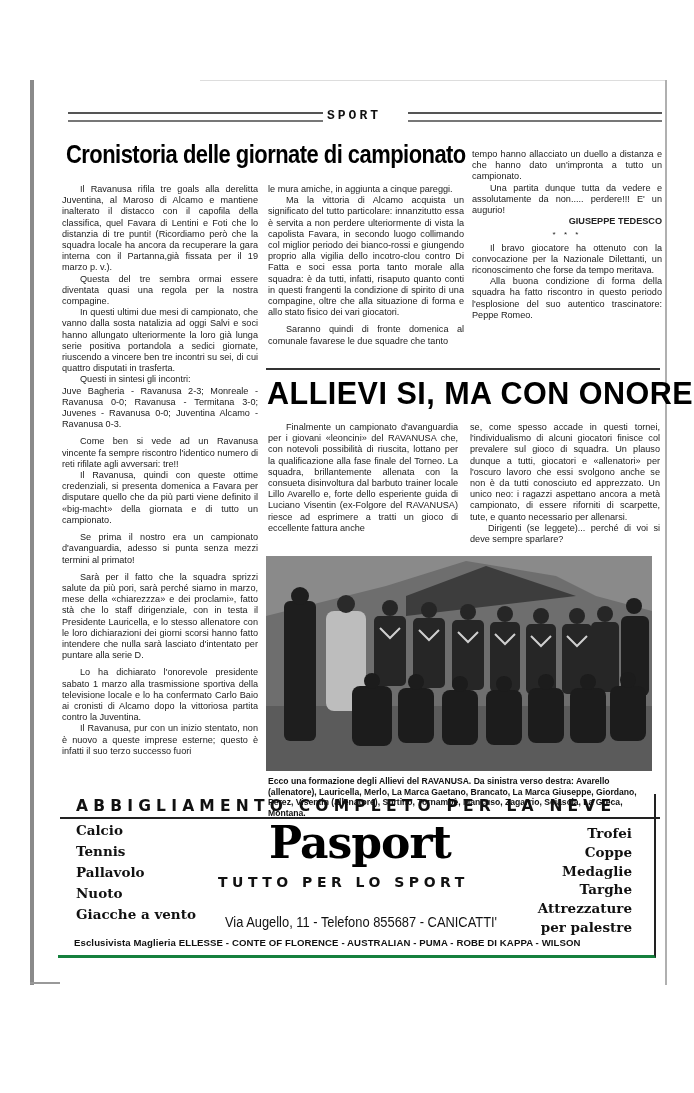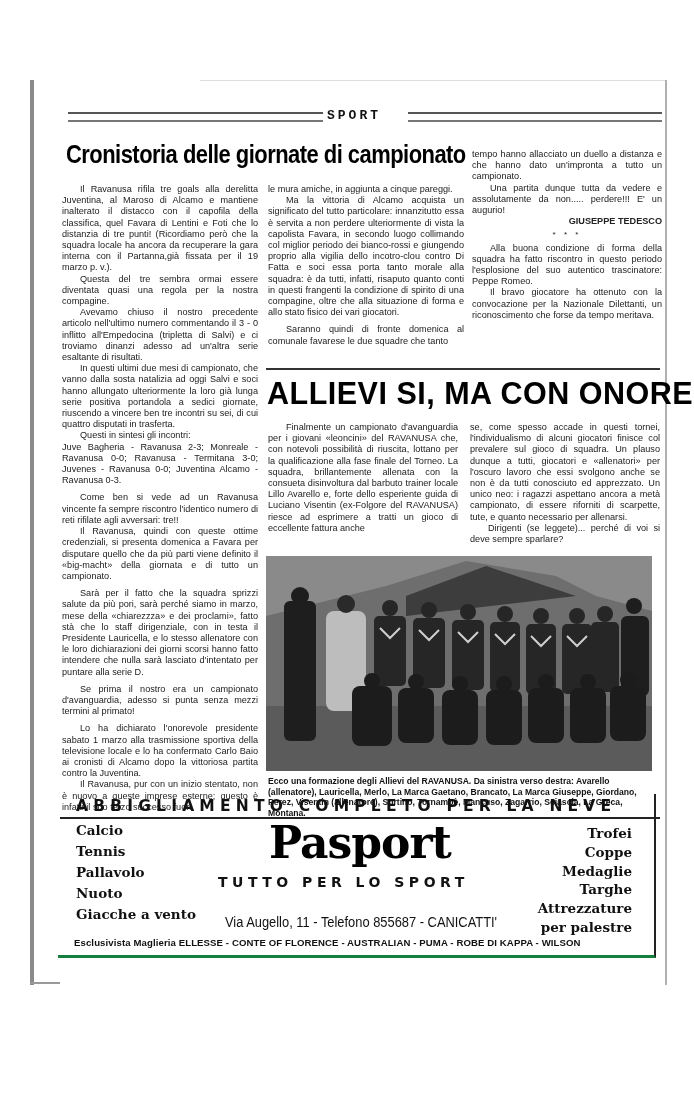--- a/index.html
+++ b/index.html
@@ -70,45 +70,44 @@
 
 <div class="section-rule" style="left:68px;width:255px;"></div>
 <div class="section-label">SPORT</div>
 <div class="section-rule" style="left:408px;width:254px;"></div>
 
 <div class="headline1">Cronistoria delle giornate di campionato</div>
 
 <div class="col col1">
   <p>Il Ravanusa rifila tre goals alla derelitta Juventina, al Maroso di Alcamo e mantiene inalterato il distacco con il capofila della classifica, quel Favara di Lentini e Foti che lo distanzia di tre punti! (Ricordiamo però che la squadra locale ha ancora da recuperare la gara interna con il Partanna,già fissata per il 19 marzo p. v.).</p>
   <p>Questa del tre sembra ormai essere diventata quasi una regola per la nostra compagine.</p>
-  <p>Avevamo chiuso il nostro precedente articolo nell'ultimo numero commentando il 3 - 0 inflitto all'Empedocina (tripletta di Salvi) e ci troviamo dinanzi adesso ad un'altra serie esaltante di risultati.</p>
   <p>In questi ultimi due mesi di campionato, che vanno dalla sosta natalizia ad oggi Salvi e soci hanno allungato ulteriormente la loro già lunga serie positiva portandola a sedici giornate, riuscendo a vincere ben tre incontri su sei, di cui quattro disputati in trasferta.</p>
   <p>Questi in sintesi gli incontri:</p>
   <p class="noind">Juve Bagheria - Ravanusa 2-3; Monreale - Ravanusa 0-0; Ravanusa - Termitana 3-0; Juvenes - Ravanusa 0-0; Juventina Alcamo - Ravanusa 0-3.</p>
   <p class="gap">Come ben si vede ad un Ravanusa vincente fa sempre riscontro l'identico numero di reti rifilate agli avversari: tre!!</p>
   <p>Il Ravanusa, quindi con queste ottime credenziali, si presenta domenica a Favara per disputare quello che da più parti viene definito il «big-macht» della giornata e di tutto un campionato.</p>
+  <p class="gap">Se prima il nostro era un campionato d'avanguardia, adesso si punta senza mezzi termini al primato!</p>
   <p class="gap">Sarà per il fatto che la squadra sprizzi salute da più pori, sarà perché siamo in marzo, mese della «chiarezzza» e dei proclami», fatto stà che lo staff dirigenziale, con in testa il Presidente Lauricella, e lo stesso allenatore con le loro dichiarazioni dei giorni scorsi hanno fatto intendere che nulla sarà lasciato d'intentato per puntare alla serie D.</p>
-  <p class="gap">Se prima il nostro era un campionato d'avanguardia, adesso si punta senza mezzi termini al primato!</p>
   <p class="gap">Lo ha dichiarato l'onorevole presidente sabato 1 marzo alla trasmissione sportiva della televisione locale e lo ha confermato Carlo Baio ai cronisti di Alcamo dopo la vittoriosa partita contro la Juventina.</p>
   <p>Il Ravanusa, pur con un inizio stentato, non è nuovo a queste imprese esterne; questo è infatti il suo terzo successo fuori</p>
 </div>
 
 <div class="col col2">
   <p class="noind">le mura amiche, in aggiunta a cinque pareggi.</p>
   <p>Ma la vittoria di Alcamo acquista un significato del tutto particolare: innanzitutto essa è servita a non perdere ulteriormente di vista la capolista Favara, in secondo luogo collimando col miglior periodo dei bianco-rossi e giungendo proprio alla vigilia dello incotro-clou contro Di Fatta e soci essa porta tanto morale alla squadra: è da tutti, infatti, risaputo quanto conti in questi frangenti la condizione di spirito di una compagine, oltre che alla situazione di forma e allo stato fisico dei vari giocatori.</p>
   <p class="gap">Saranno quindi di fronte domenica al comunale favarese le due squadre che tanto</p>
 </div>
 
 <div class="col col3">
   <p class="noind">tempo hanno allacciato un duello a distanza e che hanno dato un'impronta a tutto un campionato.</p>
   <p>Una partita dunque tutta da vedere e assolutamente da non..... perdere!!! E' un augurio!</p>
   <div class="signature">GIUSEPPE TEDESCO</div>
   <div class="stars">* * *</div>
+  <p>Il bravo giocatore ha ottenuto con la convocazione per la Nazionale Dilettanti, un riconoscimento che forse da tempo meritava.</p>
   <p>Alla buona condizione di forma della squadra ha fatto riscontro in questo periodo l'esplosione del suo autentico trascinatore: Peppe Romeo.</p>
-  <p>Il bravo giocatore ha ottenuto con la convocazione per la Nazionale Dilettanti, un riconoscimento che forse da tempo meritava.</p>
 </div>
 
 <div class="divider-allievi"></div>
 <div class="headline2">ALLIEVI SI, MA CON ONORE</div>
 
 <div class="col col4">
   <p>Finalmente un campionato d'avanguardia per i giovani «leoncini» del RAVANUSA che, con notevoli possibilità di riuscita, lottano per la qualificazione alla fase finale del Torneo. La squadra, brillantemente allenata con la consueta disinvoltura dal barbuto trainer locale Lillo Avarello e, forte dello esperiente guida di Luciano Visentin (ex-Folgore del RAVANUSA) riesce ad esprimere a tratti un gioco di eccellente fattura anche</p>
 </div>
 <div class="col col5">
   <p class="noind">se, come spesso accade in questi tornei, l'individualismo di alcuni giocatori finisce col prevalere sul gioco di squadra. Un plauso dunque a tutti, giocatori e «allenatori» per l'oscuro lavoro che essi svolgono anche se non è da tutti conosciuto ed apprezzato. Un unico neo: i ragazzi aspettano ancora a metà campionato, di essere riforniti di scarpette, tute, e quanto necessario per allenarsi.</p>

